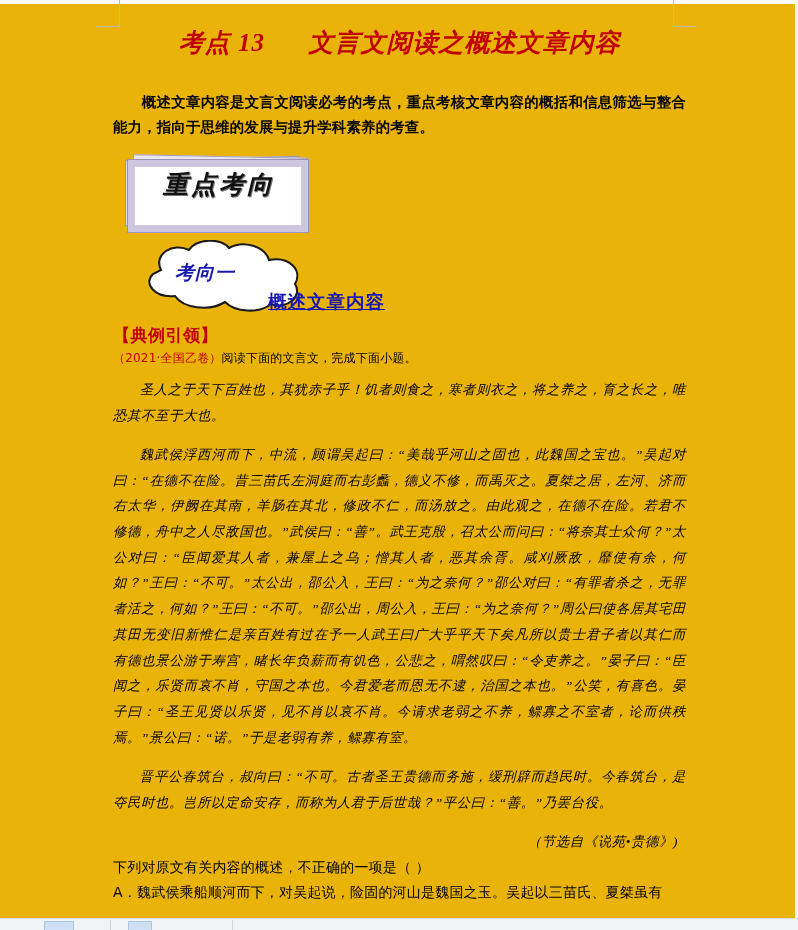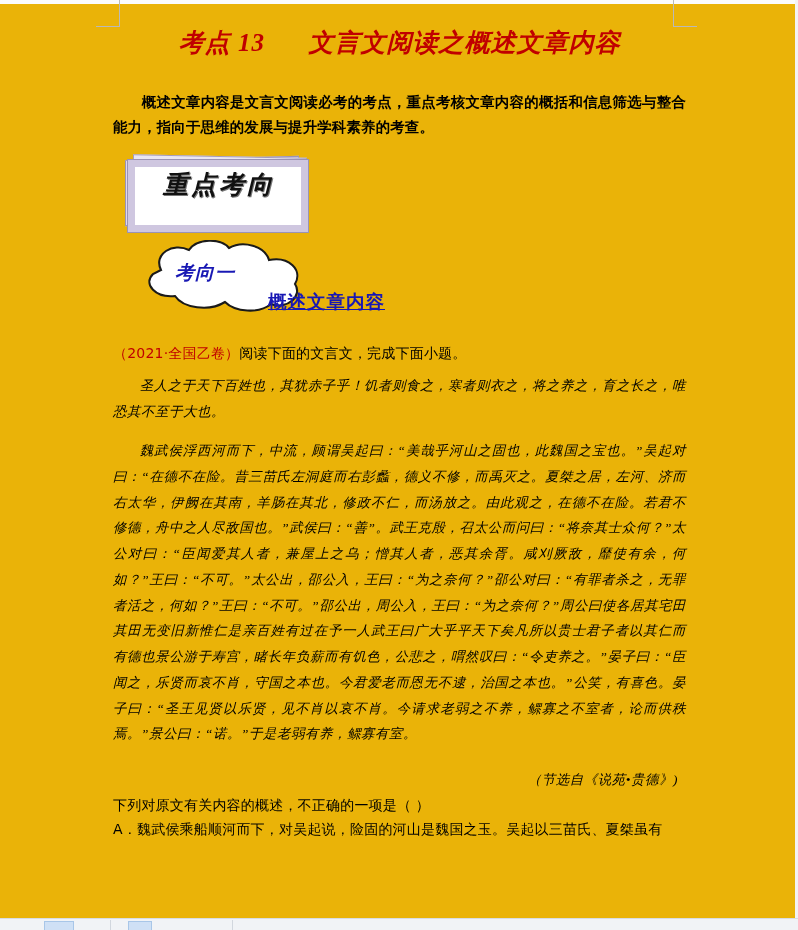--- a/index.html
+++ b/index.html
@@ -191,23 +191,23 @@
     font-family: "DejaVu Sans", "Liberation Sans", sans-serif;
     font-weight: bold;
     font-size: 17px;
     letter-spacing: .5px;
     margin-top: 2px;
     line-height: 1.4;
   }
 
   
   .srcline {
-    margin-top: 20px;
-    font-family: "DejaVu Sans", "Liberation Sans", sans-serif;
-    font-size: 14px;
+    margin-top: 1px;
+    font-family: "DejaVu Sans", "Liberation Sans", sans-serif;
+    font-size: 12px;
     color: #000;
     line-height: 1.6;
     letter-spacing: .2px;
   }
   .srcline .src-exam { color: #c00000; }
 
   
   .kaiti {
     font-family: "Liberation Serif", "DejaVu Serif", serif;
     font-style: italic;
@@ -219,21 +219,21 @@
     letter-spacing: .6px;
     margin-top: 9px;
   }
   .kaiti.first { }
   .attrib {
     font-family: "Liberation Serif", "DejaVu Serif", serif;
     font-style: italic;
     font-size: 13.4px;
     color: #000;
     text-align: right;
-    margin-top: 24px;
+    margin-top: 18px;
     padding-right: 8px;
     letter-spacing: .6px;
   }
 
   
   .question {
     margin-top: 4px;
     font-family: "DejaVu Sans", "Liberation Sans", sans-serif;
     font-size: 14px;
     line-height: 1.75;
@@ -313,29 +313,31 @@
       <svg class="cloud-svg" width="240" height="74" viewBox="0 0 240 74">
         <path d="M38,30 C30,14 50,2 66,10 C74,-2 98,-2 106,8
                  C120,0 142,6 146,20 C166,16 180,30 172,44
                  C180,56 164,70 148,64 C136,74 112,72 102,62
                  C86,72 60,68 52,56 C32,58 20,44 30,34 Z" fill="#ffffff" stroke="#1a1a1a" stroke-width="2.1"></path>
       </svg>
       <div class="cloud-text">考向一</div>
       <div class="section-heading">概述文章内容</div>
     </div>
 
+    <div class="redlabel">【典例引领】</div>
 
     <div class="srcline">
       <span class="src-exam">（2021·全国乙卷）</span><span>阅读下面的文言文，完成下面小题。</span>
     </div>
 
     <p class="kaiti first">圣人之于天下百姓也，其犹赤子乎！饥者则食之，寒者则衣之，将之养之，育之长之，唯恐其不至于大也。</p>
 
     <p class="kaiti">魏武侯浮西河而下，中流，顾谓吴起曰：“美哉乎河山之固也，此魏国之宝也。”吴起对曰：“在德不在险。昔三苗氏左洞庭而右彭蠡，德义不修，而禹灭之。夏桀之居，左河、济而右太华，伊阙在其南，羊肠在其北，修政不仁，而汤放之。由此观之，在德不在险。若君不修德，舟中之人尽敌国也。”武侯曰：“善”。武王克殷，召太公而问曰：“将奈其士众何？”太公对曰：“臣闻爱其人者，兼屋上之乌；憎其人者，恶其余胥。咸刈厥敌，靡使有余，何如？”王曰：“不可。”太公出，邵公入，王曰：“为之奈何？”邵公对曰：“有罪者杀之，无罪者活之，何如？”王曰：“不可。”邵公出，周公入，王曰：“为之奈何？”周公曰使各居其宅田其田无变旧新惟仁是亲百姓有过在予一人武王曰广大乎平天下矣凡所以贵士君子者以其仁而有德也景公游于寿宫，睹长年负薪而有饥色，公悲之，喟然叹曰：“令吏养之。”晏子曰：“臣闻之，乐贤而哀不肖，守国之本也。今君爱老而恩无不逮，治国之本也。”公笑，有喜色。晏子曰：“圣王见贤以乐贤，见不肖以哀不肖。今请求老弱之不养，鳏寡之不室者，论而供秩焉。”景公曰：“诺。”于是老弱有养，鳏寡有室。</p>
 
+    <p class="kaiti">晋平公春筑台，叔向曰：“不可。古者圣王贵德而务施，缓刑辟而趋民时。今春筑台，是夺民时也。岂所以定命安存，而称为人君于后世哉？”平公曰：“善。”乃罢台役。</p>
 
     <div class="attrib">（节选自《说苑•贵德》)</div>
 
     <div class="question">下列对原文有关内容的概述，不正确的一项是（    ）</div>
 
     <div class="option">A．魏武侯乘船顺河而下，对吴起说，险固的河山是魏国之玉。吴起以三苗氏、夏桀虽有</div>
 
   </div>
 
   <div class="viewer-bar">

